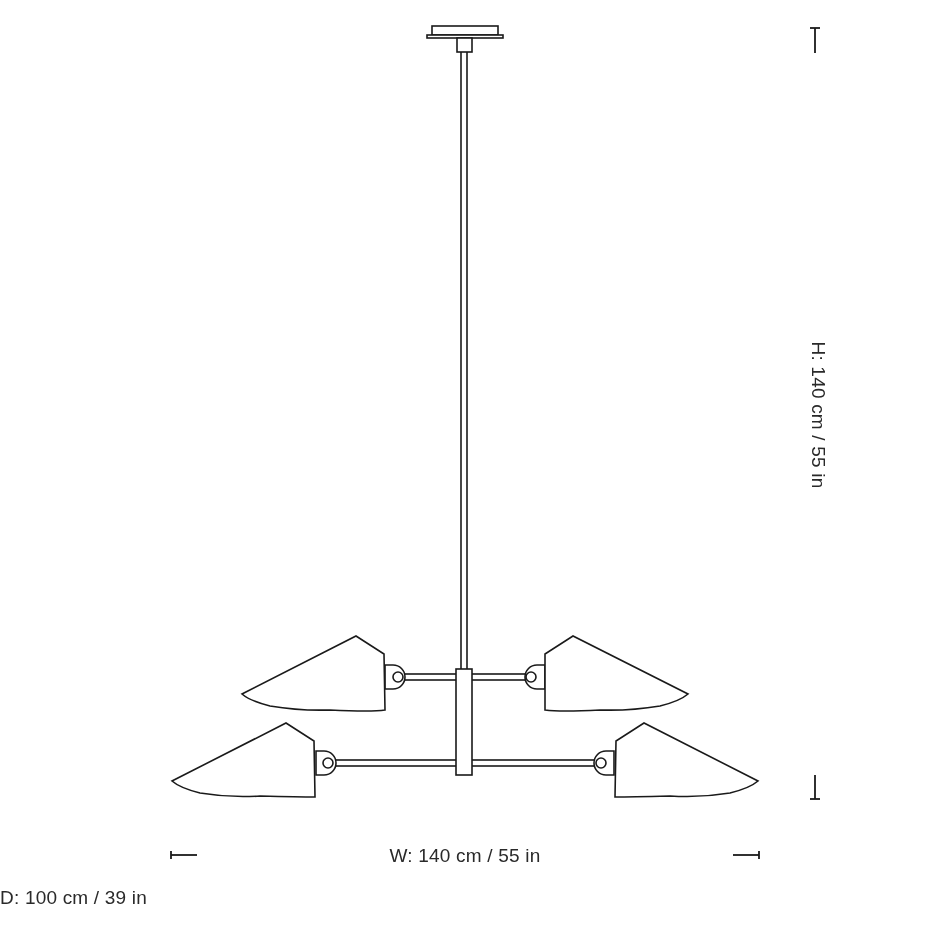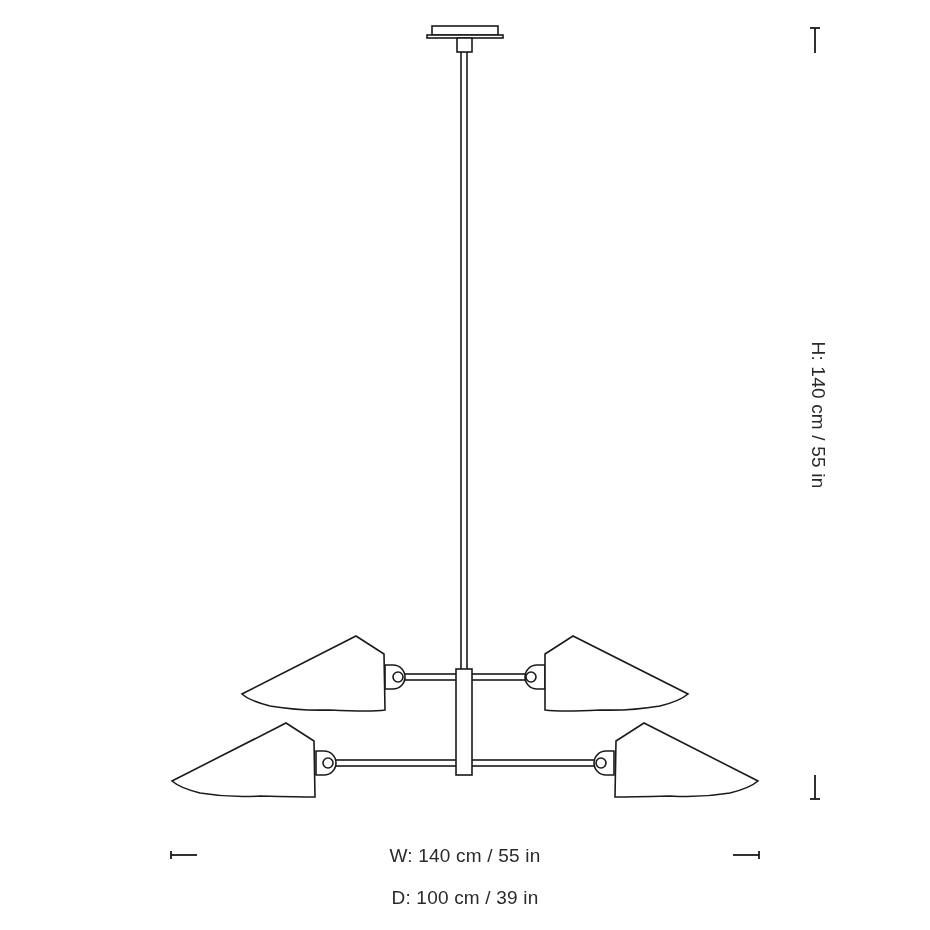--- a/index.html
+++ b/index.html
@@ -1,20 +1,20 @@
 <!DOCTYPE html>
 <html><head>
 <meta charset="utf-8">
 <style>
   html,body{margin:0;padding:0;background:#ffffff;}
   body{width:930px;height:930px;position:relative;overflow:hidden;font-family:"Liberation Sans",sans-serif;color:#222;}
   #drawing{position:absolute;left:0;top:0;}
   .lbl{position:absolute;font-size:19px;color:#2a2a2a;white-space:nowrap;letter-spacing:0.2px;}
   #w-label{left:0;width:930px;text-align:center;top:845px;}
-  #d-label{left:0;width:930px;text-align:center;top:887px;}
+  #d-label{left:0;width:930px;text-align:left;top:887px;}
   #h-label{left:818px;top:415px;transform:translate(-50%,-50%) rotate(90deg);transform-origin:center;}
 </style>
 </head>
 <body>
 
 <svg id="drawing" width="930" height="930" viewBox="0 0 930 930" fill="#fff" stroke="#1a1a1a" stroke-width="1.6">
 
   <g>
     <rect x="432" y="26" width="66" height="9"></rect>
     <rect x="427" y="35" width="76" height="3"></rect>

